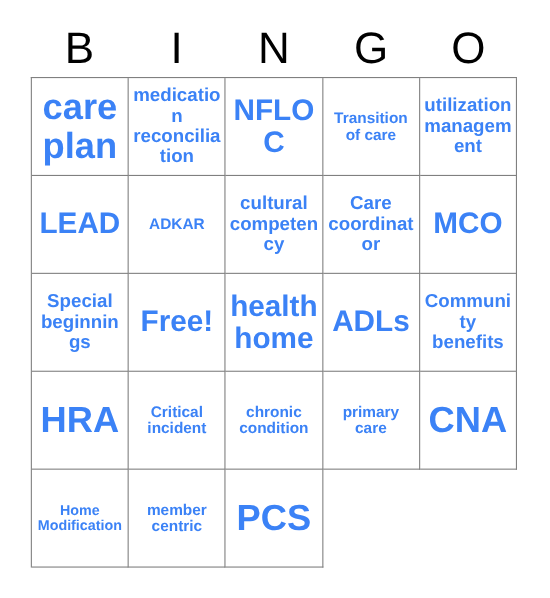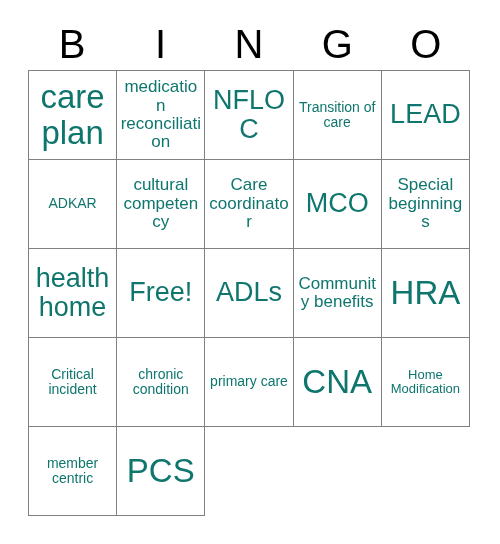--- a/index.html
+++ b/index.html
@@ -51,22 +51,23 @@
   }
   .cell {
     border-right: 1px solid #808080;
     border-bottom: 1px solid #808080;
     box-sizing: border-box;
     display: flex;
     align-items: center;
     justify-content: center;
     text-align: center;
     padding: 2px 3px;
-    color: #0f766e;
+    color: #3b82f6;
     overflow: hidden;
+    font-weight: bold;
   }
   .cell-text {
     display: block;
     width: 100%;
     line-height: 1.08;
     word-wrap: break-word;
   }
 
   
   .size-xl .cell-text { font-size: 33px; }
@@ -95,20 +96,23 @@
       </div>
     <div class="cell size-sm">
         <span class="cell-text">medication reconciliation</span>
       </div>
     <div class="cell size-lg">
         <span class="cell-text">NFLOC</span>
       </div>
     <div class="cell size-md">
         <span class="cell-text">Transition of care</span>
       </div>
+    <div class="cell size-sm">
+        <span class="cell-text">utilization management</span>
+      </div>
 
     <div class="cell size-lg">
         <span class="cell-text">LEAD</span>
       </div>
     <div class="cell size-md">
         <span class="cell-text">ADKAR</span>
       </div>
     <div class="cell size-sm">
         <span class="cell-text">cultural competency</span>
       </div>
@@ -116,24 +120,24 @@
         <span class="cell-text">Care coordinator</span>
       </div>
     <div class="cell size-lg">
         <span class="cell-text">MCO</span>
       </div>
 
     <div class="cell size-sm">
         <span class="cell-text">Special beginnings</span>
       </div>
     <div class="cell size-lg">
-        <span class="cell-text">health home</span>
+        <span class="cell-text">Free!</span>
       </div>
     <div class="cell size-lg">
-        <span class="cell-text">Free!</span>
+        <span class="cell-text">health home</span>
       </div>
     <div class="cell size-lg">
         <span class="cell-text">ADLs</span>
       </div>
     <div class="cell size-sm">
         <span class="cell-text">Community benefits</span>
       </div>
 
     <div class="cell size-xl">
         <span class="cell-text">HRA</span>

